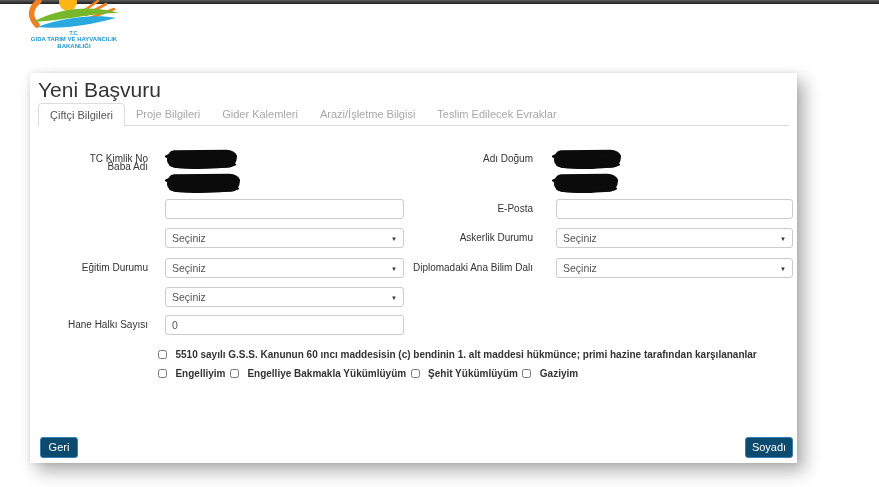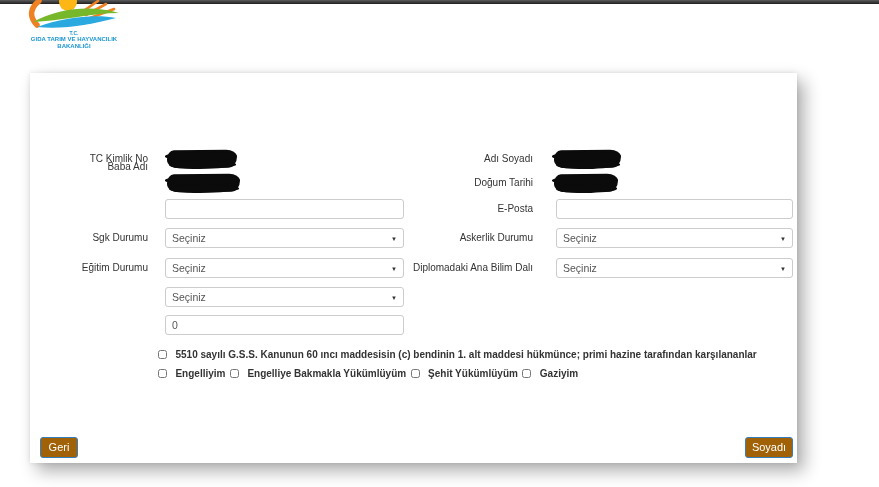--- a/index.html
+++ b/index.html
@@ -46,21 +46,21 @@
   .redact::before { content:""; position:absolute; left:-2px; top:2px; width:103%; height:9px;
             background:#0b0b0b; border-radius:50% 40% 55% 45%; transform:rotate(0.8deg); }
   .redact::after { content:""; position:absolute; left:2px; bottom:-1px; width:96%; height:8px;
             background:#0b0b0b; border-radius:40% 55% 45% 60%; transform:rotate(-1deg); }
 
   .cb-group { position:absolute; left:128px; top:271px; }
   .cb-row { height:15.5px; line-height:15.5px; white-space:nowrap; }
   .cb-row input { width:9px; height:9px; vertical-align:-1px; margin:0 4px 0 0; }
   .cb-row span { font-size:10px; font-weight:bold; color:#333; }
 
-  .btn { position:absolute; height:21px; background:#a16207; border:1px solid #357ebd; color:#fff;
+  .btn { position:absolute; height:21px; background:#0c4a6e; border:1px solid #357ebd; color:#fff;
          font-family:"Liberation Sans", sans-serif; font-size:11px; border-radius:3px; cursor:pointer;
          text-align:center; line-height:19px; }
   .btn-back { left:10px; top:364px; width:38px; }
   .btn-next { left:715px; top:364px; width:48px; }
 </style>
 </head>
 <body>
 
 <div class="topbar"></div>
 
@@ -74,37 +74,43 @@
       <path d="M11,27 C38,17 70,14 90,18 C68,24 36,30 11,27 Z" fill="#2aa9e0"></path>
     </svg>
   </span>
   <div class="logo-line1">T.C.</div>
   <div class="logo-line2">GIDA TARIM VE HAYVANCILIK</div>
   <div class="logo-line3">BAKANLIĞI</div>
 </div>
 
 <div class="card">
 
+  <h1 class="page-title">Yeni Başvuru</h1>
 
+  <div class="tabs">
+    <div class="tab active">Çiftçi Bilgileri</div>
+    <div class="tab">Proje Bilgileri</div>
+    <div class="tab">Gider Kalemleri</div>
+    <div class="tab">Arazi/İşletme Bilgisi</div>
+    <div class="tab">Teslim Edilecek Evraklar</div>
+  </div>
 
   <div class="flabel l" style="top:76px">TC Kimlik No</div>
   <div class="redact" style="left:137px; top:77px; width:70px"></div>
-  <div class="flabel r" style="top:76px">Adı Soyadı</div>
+  <div class="flabel r" style="top:76px">Adı Doğum</div>
   <div class="redact" style="left:524px; top:77px; width:67px"></div>
 
   <div class="flabel l" style="top:84px">Baba Adı</div>
   <div class="redact" style="left:137px; top:101px; width:73px"></div>
-  <div class="flabel r" style="top:100px">Doğum Tarihi</div>
   <div class="redact" style="left:524px; top:101px; width:64px"></div>
 
   <input class="ctrl cl" style="top: 126px;" type="text" value="">
   <div class="flabel r" style="top:126px">E-Posta</div>
   <input class="ctrl cr" style="top: 126px;" type="text" value="">
 
-  <div class="flabel l" style="top:155px">Sgk Durumu</div>
   <div class="ctrl cl selectbox" style="top:155px">
     <span>Seçiniz</span>
     <span class="caret">▼</span>
   </div>
   <div class="flabel r" style="top:155px">Askerlik Durumu</div>
   <div class="ctrl cr selectbox" style="top:155px">
     <span>Seçiniz</span>
     <span class="caret">▼</span>
   </div>
 
@@ -117,20 +123,21 @@
   <div class="ctrl cr selectbox" style="top:185px">
     <span>Seçiniz</span>
     <span class="caret">▼</span>
   </div>
 
   <div class="ctrl cl selectbox" style="top:214px">
     <span>Seçiniz</span>
     <span class="caret">▼</span>
   </div>
 
+  <div class="flabel l" style="top:242px">Hane Halkı Sayısı</div>
   <input class="ctrl cl" style="top: 242px;" type="text" value="0">
 
   <div class="cb-group">
     <label class="cb-row">
       <input type="checkbox" style="">
       <span>5510 sayılı G.S.S. Kanunun 60 ıncı maddesisin (c) bendinin 1. alt maddesi hükmünce; primi hazine tarafından karşılananlar</span>
     </label>
     <label class="cb-row">
       <input type="checkbox" style="">
       <span>Engelliyim</span>

